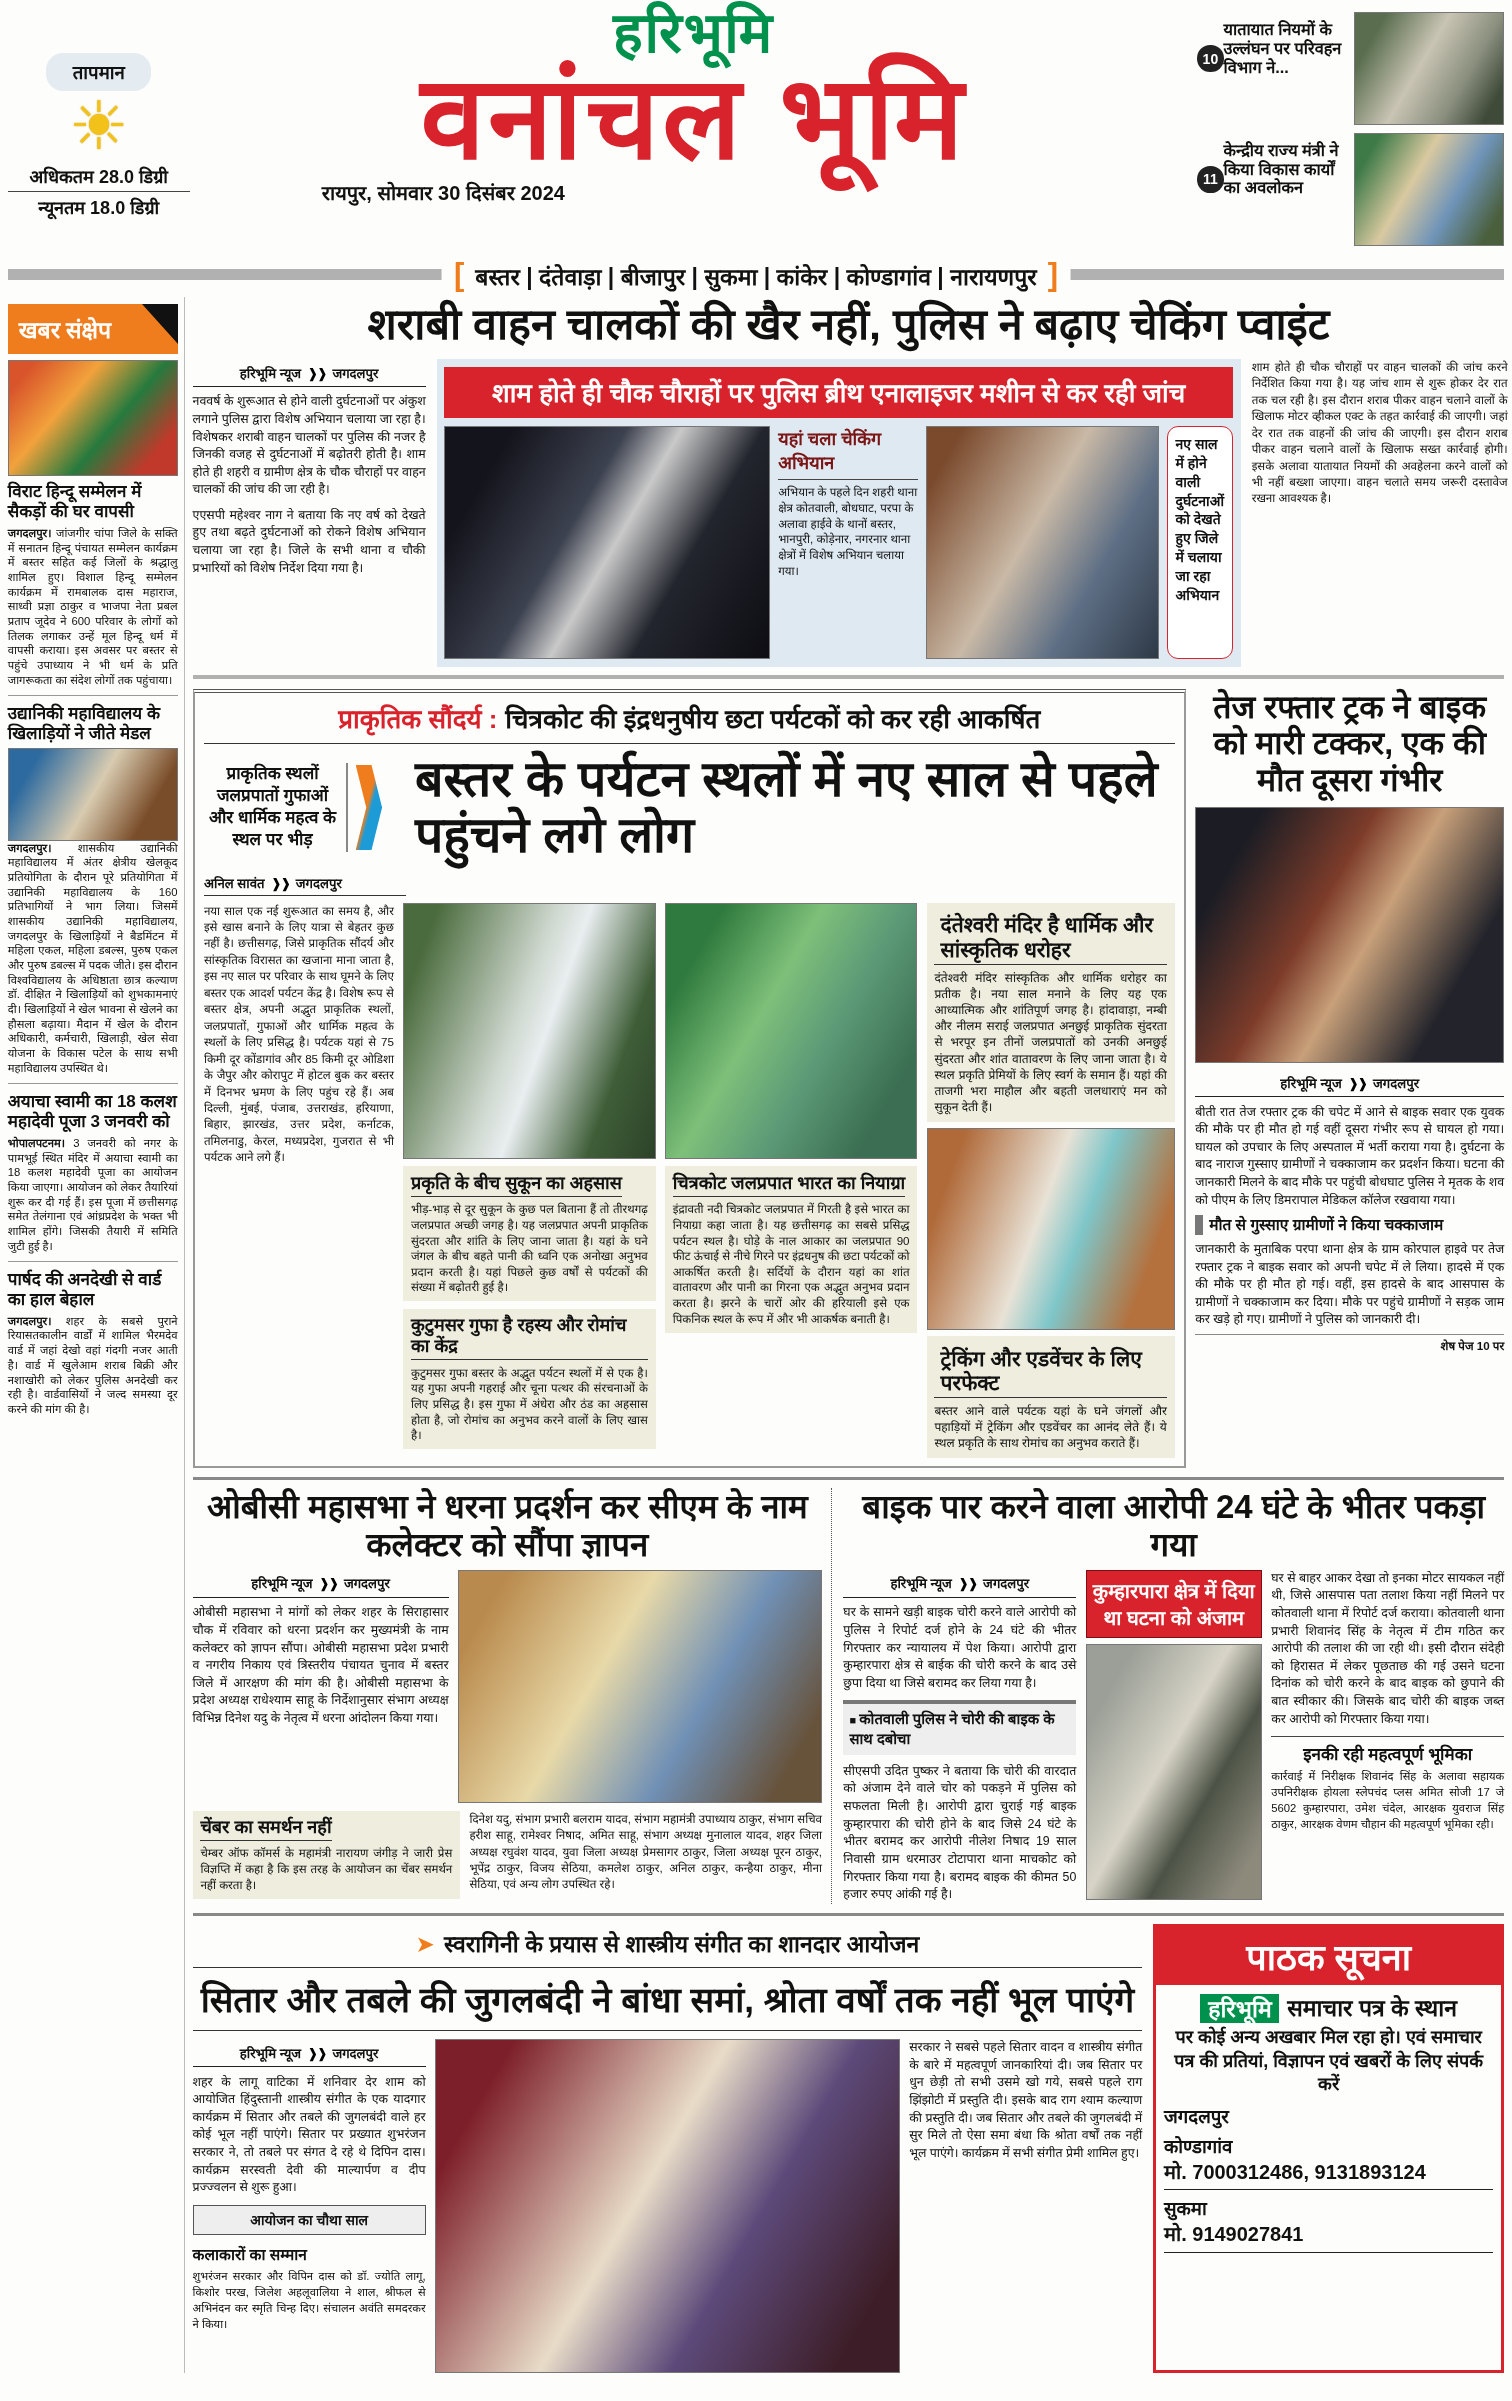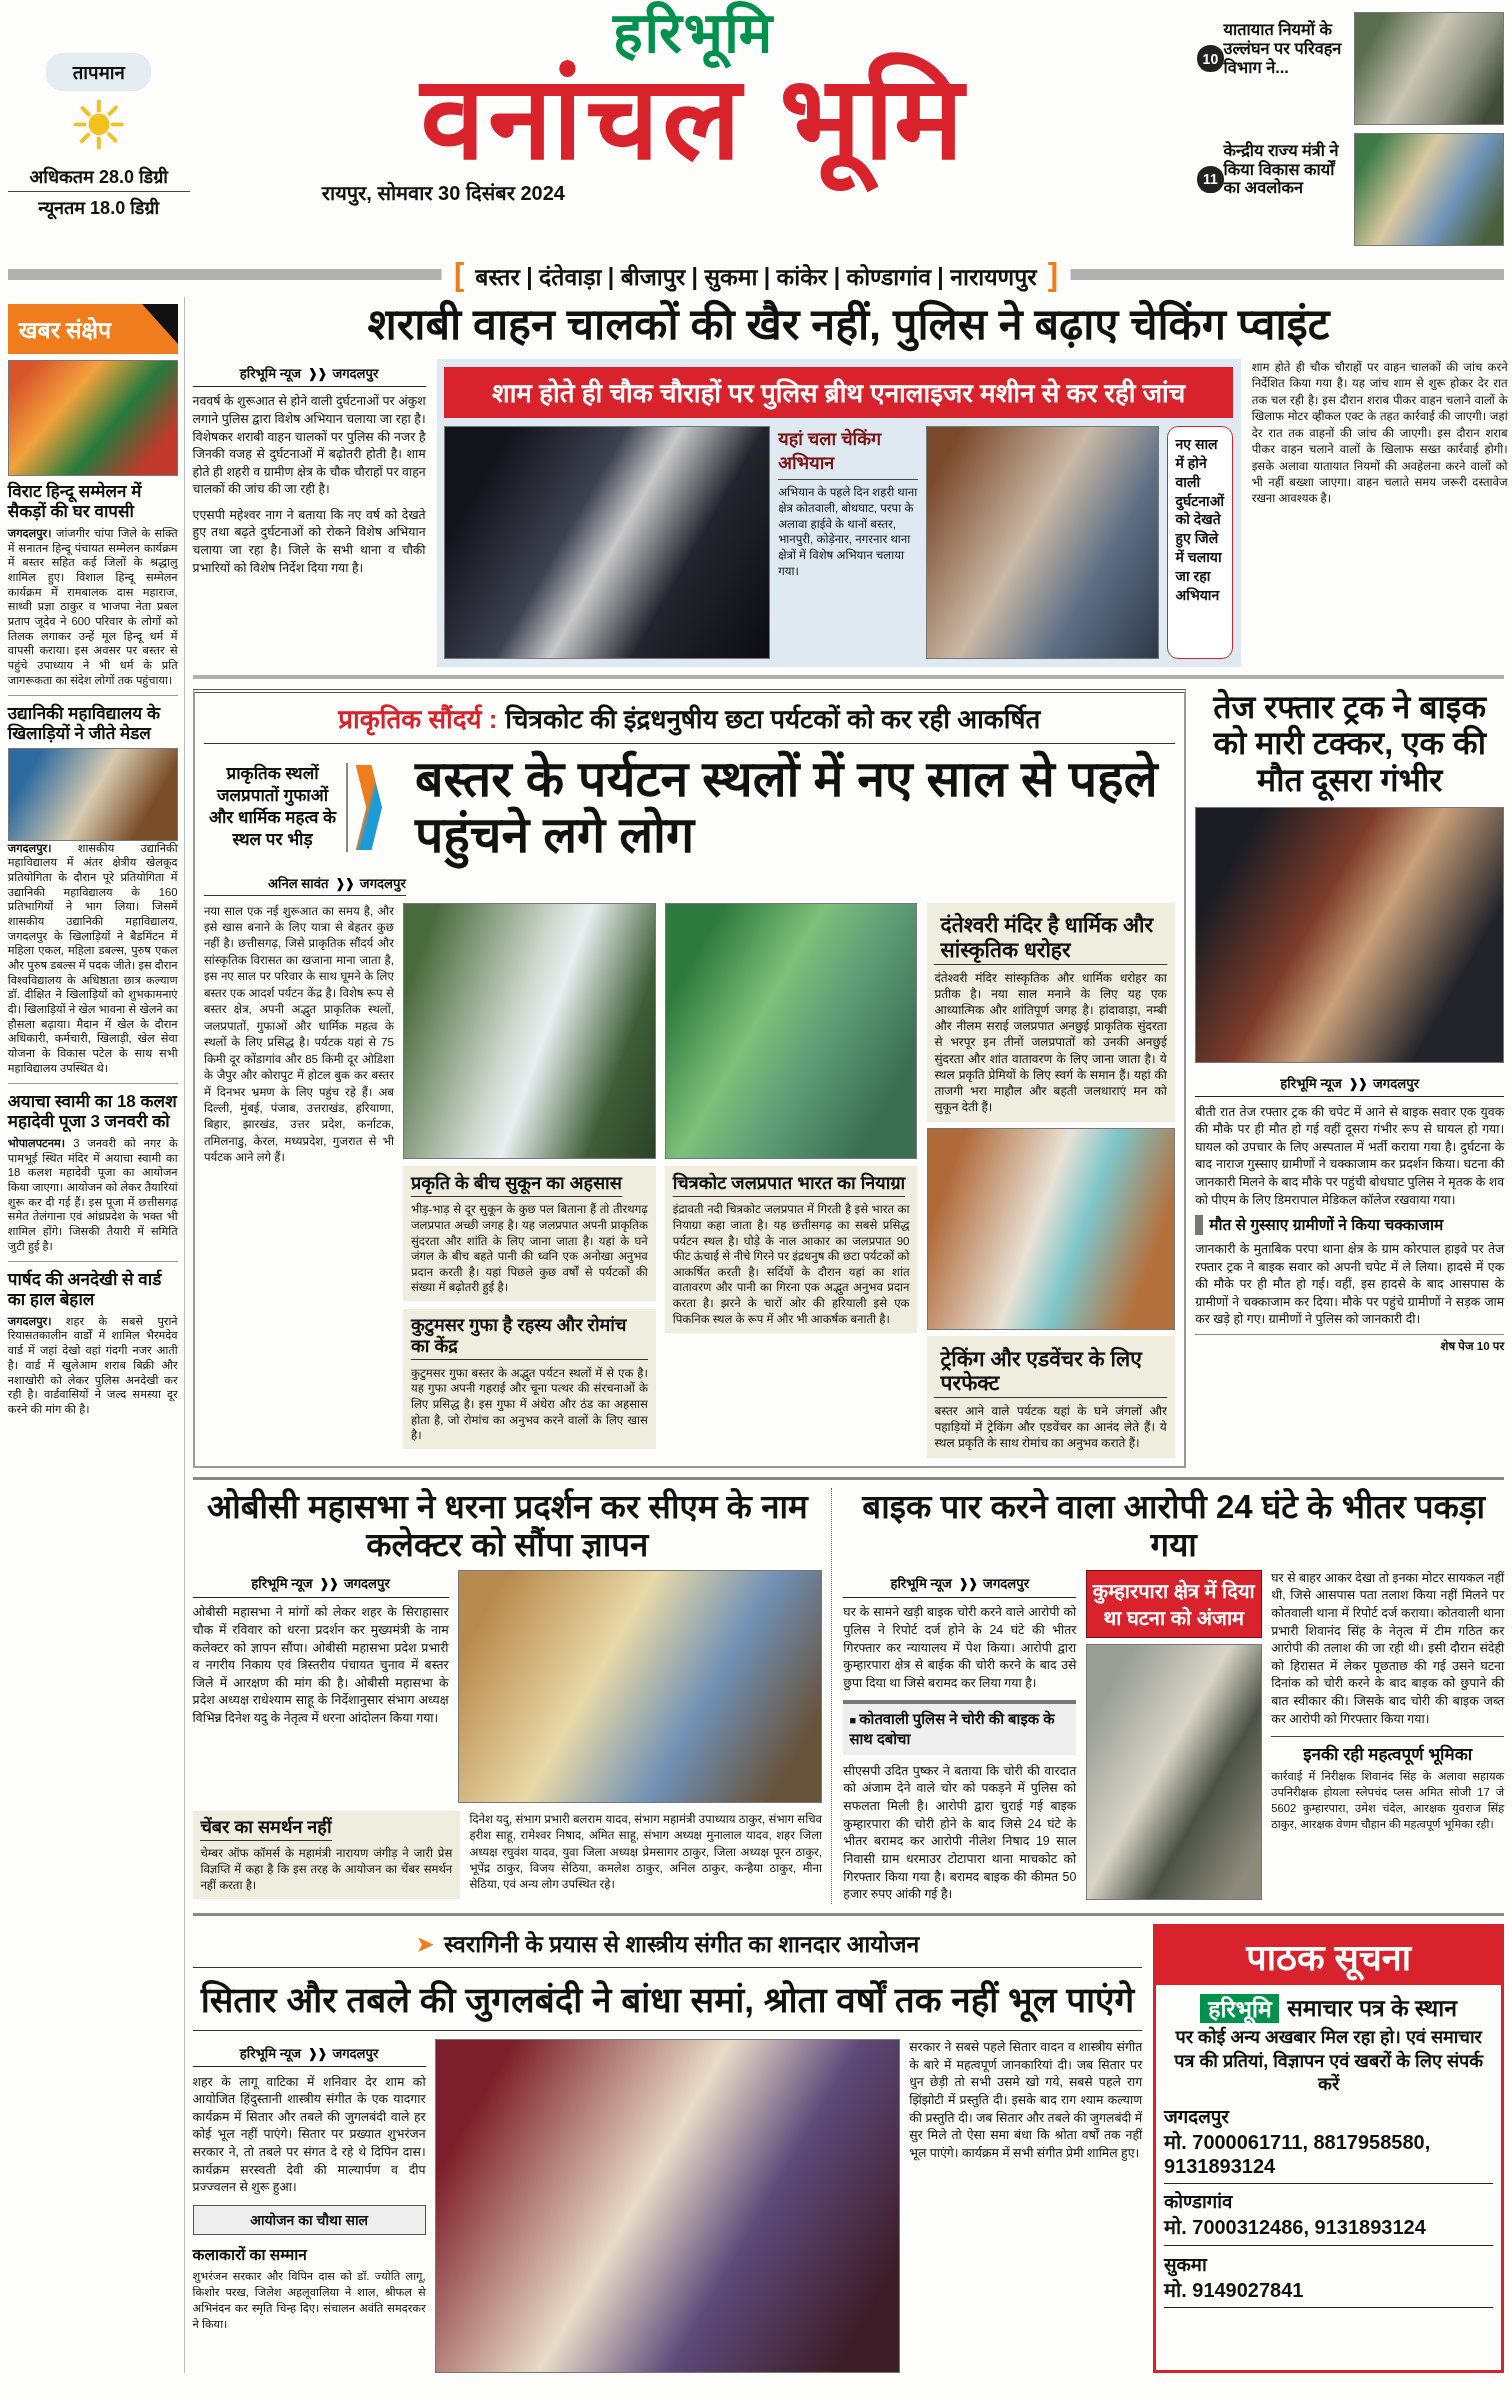--- a/index.html
+++ b/index.html
@@ -233,21 +233,21 @@
       <div class="band2">
         <section class="t-frame">
           <div class="t-kicker">
             <span class="kred">प्राकृतिक सौंदर्य :</span><span>चित्रकोट की इंद्रधनुषीय छटा पर्यटकों को कर रही आकर्षित</span>
           </div>
           <div class="t-headrow">
             <div class="t-note">प्राकृतिक स्थलों जलप्रपातों गुफाओं और धार्मिक महत्व के स्थल पर भीड़</div>
             <div class="chev"></div>
             <h1 class="t-headline">बस्तर के पर्यटन स्थलों में नए साल से पहले पहुंचने लगे लोग</h1>
           </div>
-          <div class="t-byline byline" style="text-align:right"><span>अनिल सावंत</span><span class="arr">❱❱</span><span>जगदलपुर</span></div>
+          <div class="t-byline byline" style="text-align:left"><span>अनिल सावंत</span><span class="arr">❱❱</span><span>जगदलपुर</span></div>
           <div class="t-cols">
             <div class="t-colA body-txt">नया साल एक नई शुरूआत का समय है, और इसे खास बनाने के लिए यात्रा से बेहतर कुछ नहीं है। छत्तीसगढ़, जिसे प्राकृतिक सौंदर्य और सांस्कृतिक विरासत का खजाना माना जाता है, इस नए साल पर परिवार के साथ घूमने के लिए बस्तर एक आदर्श पर्यटन केंद्र है। विशेष रूप से बस्तर क्षेत्र, अपनी अद्भुत प्राकृतिक स्थलों, जलप्रपातों, गुफाओं और धार्मिक महत्व के स्थलों के लिए प्रसिद्ध है। पर्यटक यहां से 75 किमी दूर कोंडागांव और 85 किमी दूर ओडिशा के जैपुर और कोरापुट में होटल बुक कर बस्तर में दिनभर भ्रमण के लिए पहुंच रहे हैं। अब दिल्ली, मुंबई, पंजाब, उत्तराखंड, हरियाणा, बिहार, झारखंड, उत्तर प्रदेश, कर्नाटक, तमिलनाडु, केरल, मध्यप्रदेश, गुजरात से भी पर्यटक आने लगे हैं।</div>
             <div class="t-colB">
               <div class="t-ph f-fall"></div>
               <div class="sec">
                 <h5>प्रकृति के बीच सुकून का अहसास</h5>
                 <p>भीड़-भाड़ से दूर सुकून के कुछ पल बिताना हैं तो तीरथगढ़ जलप्रपात अच्छी जगह है। यह जलप्रपात अपनी प्राकृतिक सुंदरता और शांति के लिए जाना जाता है। यहां के घने जंगल के बीच बहते पानी की ध्वनि एक अनोखा अनुभव प्रदान करती है। यहां पिछले कुछ वर्षों से पर्यटकों की संख्या में बढ़ोतरी हुई है।</p>
               </div>
               <div class="sec">
                 <h5>कुटुमसर गुफा है रहस्य और रोमांच का केंद्र</h5>
@@ -349,21 +349,20 @@
         </section>
 
         <aside class="reader">
           <div class="r-head">पाठक सूचना</div>
           <div class="r-brand">
             <span class="g">हरिभूमि</span><span>समाचार पत्र के स्थान</span>
           </div>
           <p class="r-intro">पर कोई अन्य अखबार मिल रहा हो। एवं समाचार पत्र की प्रतियां, विज्ञापन एवं खबरों के लिए संपर्क करें</p>
           <div>
             <div class="r-city">जगदलपुर</div>
-            <div class="r-phone">मो. 7000061711, 8817958580, 9131893124</div>
           </div>
           <div>
             <div class="r-city">कोण्डागांव</div>
             <div class="r-phone">मो. 7000312486, 9131893124</div>
           </div>
           <div>
             <div class="r-city">सुकमा</div>
             <div class="r-phone">मो. 9149027841</div>
           </div>
 

